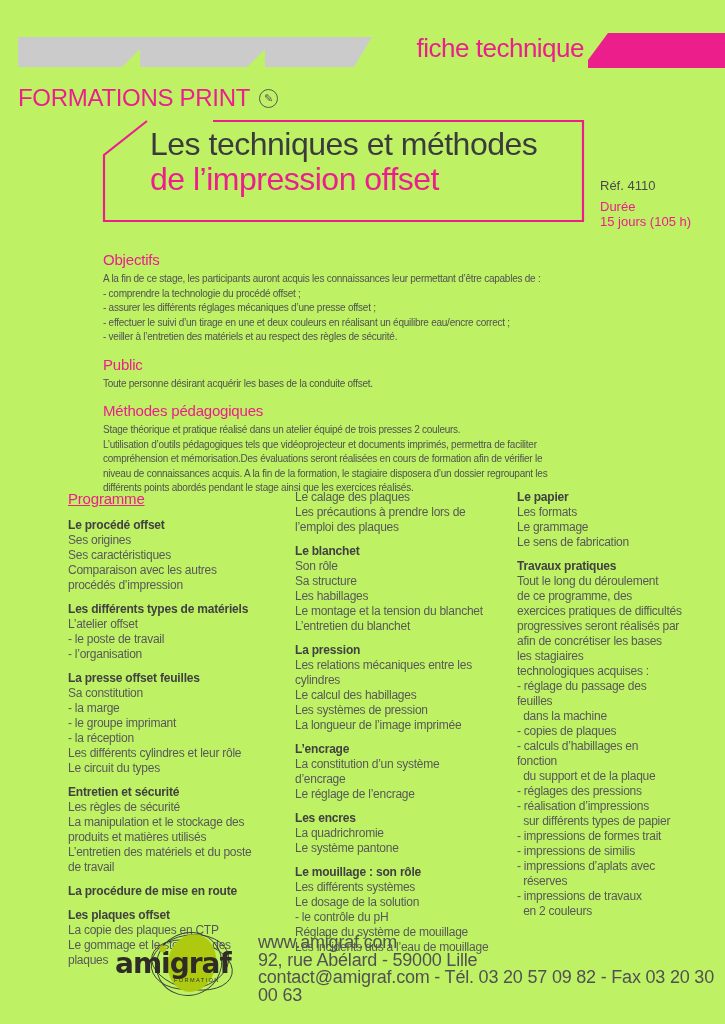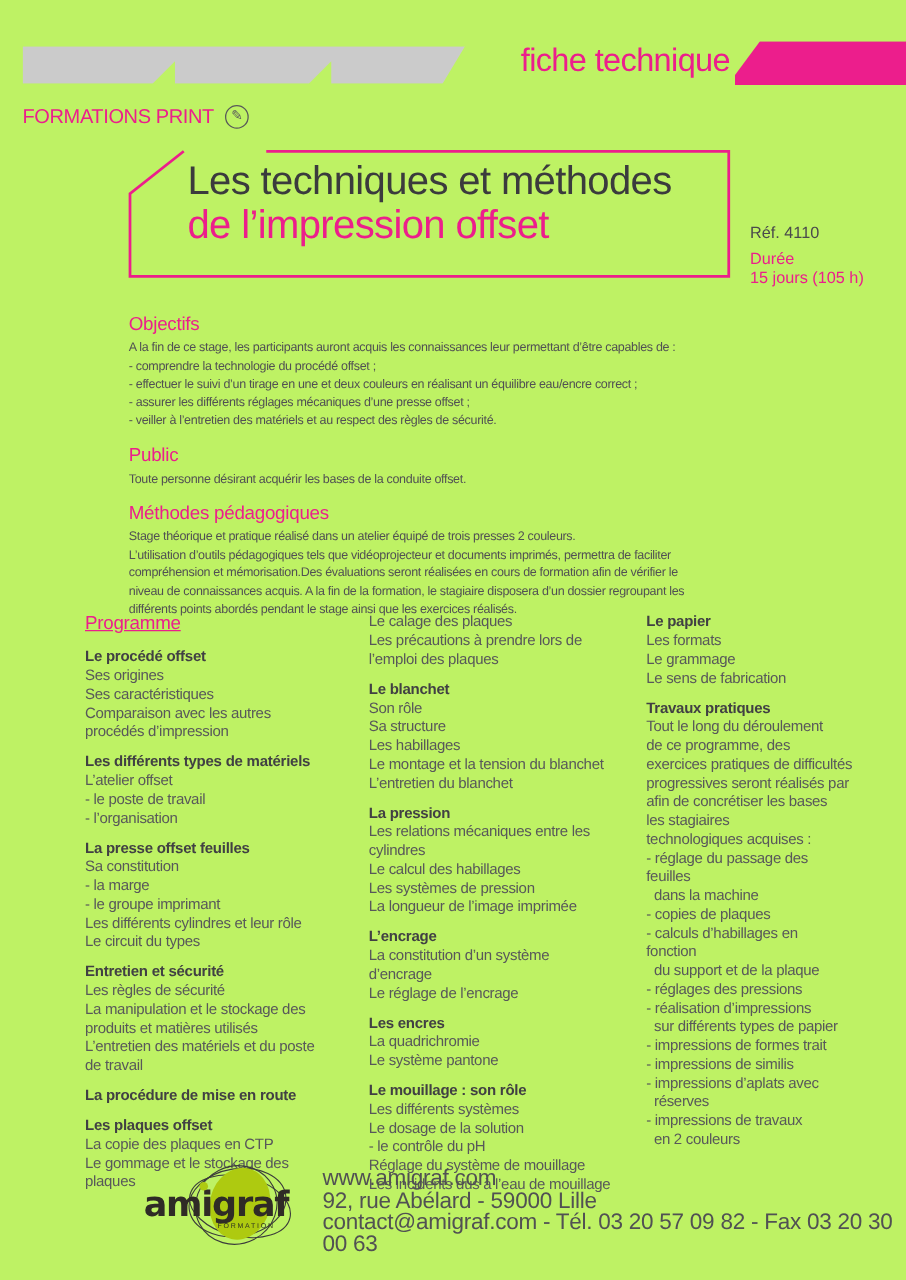--- a/index.html
+++ b/index.html
@@ -20,21 +20,21 @@
   .fiche-label {
     position:absolute; top:33px; right:141px;
     font-size:26px; color:#ec1e8c; letter-spacing:-0.5px; font-weight:400;
   }
   .pink-block {
     position:absolute; left:588px; top:33px; width:137px; height:35px;
     background:#ec1e8c;
     clip-path:polygon(20px 0, 100% 0, 100% 100%, 0 100%, 0 27px);
   }
   .category-row { position:absolute; left:18px; top:84px; display:flex; align-items:center; gap:9px; }
-  .category-label { font-size:16px; color:#ec1e8c; letter-spacing:-0.3px; }
+  .category-label { font-size:24px; color:#ec1e8c; letter-spacing:-0.3px; }
   .pencil-icon {
     width:19px; height:19px; border:1.6px solid #58585a; border-radius:50%;
     display:inline-flex; align-items:center; justify-content:center;
     font-size:11px; color:#58585a; line-height:1;
   }
 
   
   .title-box-border { position:absolute; left:95px; top:112px; }
   .title-text {
     position:absolute; left:150px; top:127px; width:420px; text-align:left;
@@ -103,22 +103,22 @@
     <div class="ref-number">Réf. 4110</div>
     <div class="duration-label">Durée</div>
     <div class="duration-value">15 jours (105 h)</div>
   </div>
 
   <div class="sections">
       <div class="section">
         <div class="section-heading">Objectifs</div>
         <div class="body-line">A la fin de ce stage, les participants auront acquis les connaissances leur permettant d’être capables de :</div>
         <div class="body-line">- comprendre la technologie du procédé offset ;</div>
+        <div class="body-line">- assurer les différents réglages mécaniques d’une presse offset ;</div>
         <div class="body-line">- effectuer le suivi d’un tirage en une et deux couleurs en réalisant un équilibre eau/encre correct ;</div>
-        <div class="body-line">- assurer les différents réglages mécaniques d’une presse offset ;</div>
         <div class="body-line">- veiller à l’entretien des matériels et au respect des règles de sécurité.</div>
       </div>
       <div class="section">
         <div class="section-heading">Public</div>
         <div class="body-line">Toute personne désirant acquérir les bases de la conduite offset.</div>
       </div>
       <div class="section">
         <div class="section-heading">Méthodes pédagogiques</div>
         <div class="body-line">Stage théorique et pratique réalisé dans un atelier équipé de trois presses 2 couleurs.</div>
         <div class="body-line">L’utilisation d’outils pédagogiques tels que vidéoprojecteur et documents imprimés, permettra de faciliter</div>
@@ -143,20 +143,21 @@
             <div class="prog-title">Les différents types de matériels</div>
             <div class="prog-item">L’atelier offset</div>
             <div class="prog-item">- le poste de travail</div>
             <div class="prog-item">- l’organisation</div>
           </div>
           <div class="prog-block">
             <div class="prog-title">La presse offset feuilles</div>
             <div class="prog-item">Sa constitution</div>
             <div class="prog-item">- la marge</div>
             <div class="prog-item">- le groupe imprimant</div>
+            <div class="prog-item">- la réception</div>
             <div class="prog-item">Les différents cylindres et leur rôle</div>
             <div class="prog-item">Le circuit du types</div>
           </div>
           <div class="prog-block">
             <div class="prog-title">Entretien et sécurité</div>
             <div class="prog-item">Les règles de sécurité</div>
             <div class="prog-item">La manipulation et le stockage des</div>
             <div class="prog-item">produits et matières utilisés</div>
             <div class="prog-item">L’entretien des matériels et du poste</div>
             <div class="prog-item">de travail</div>

